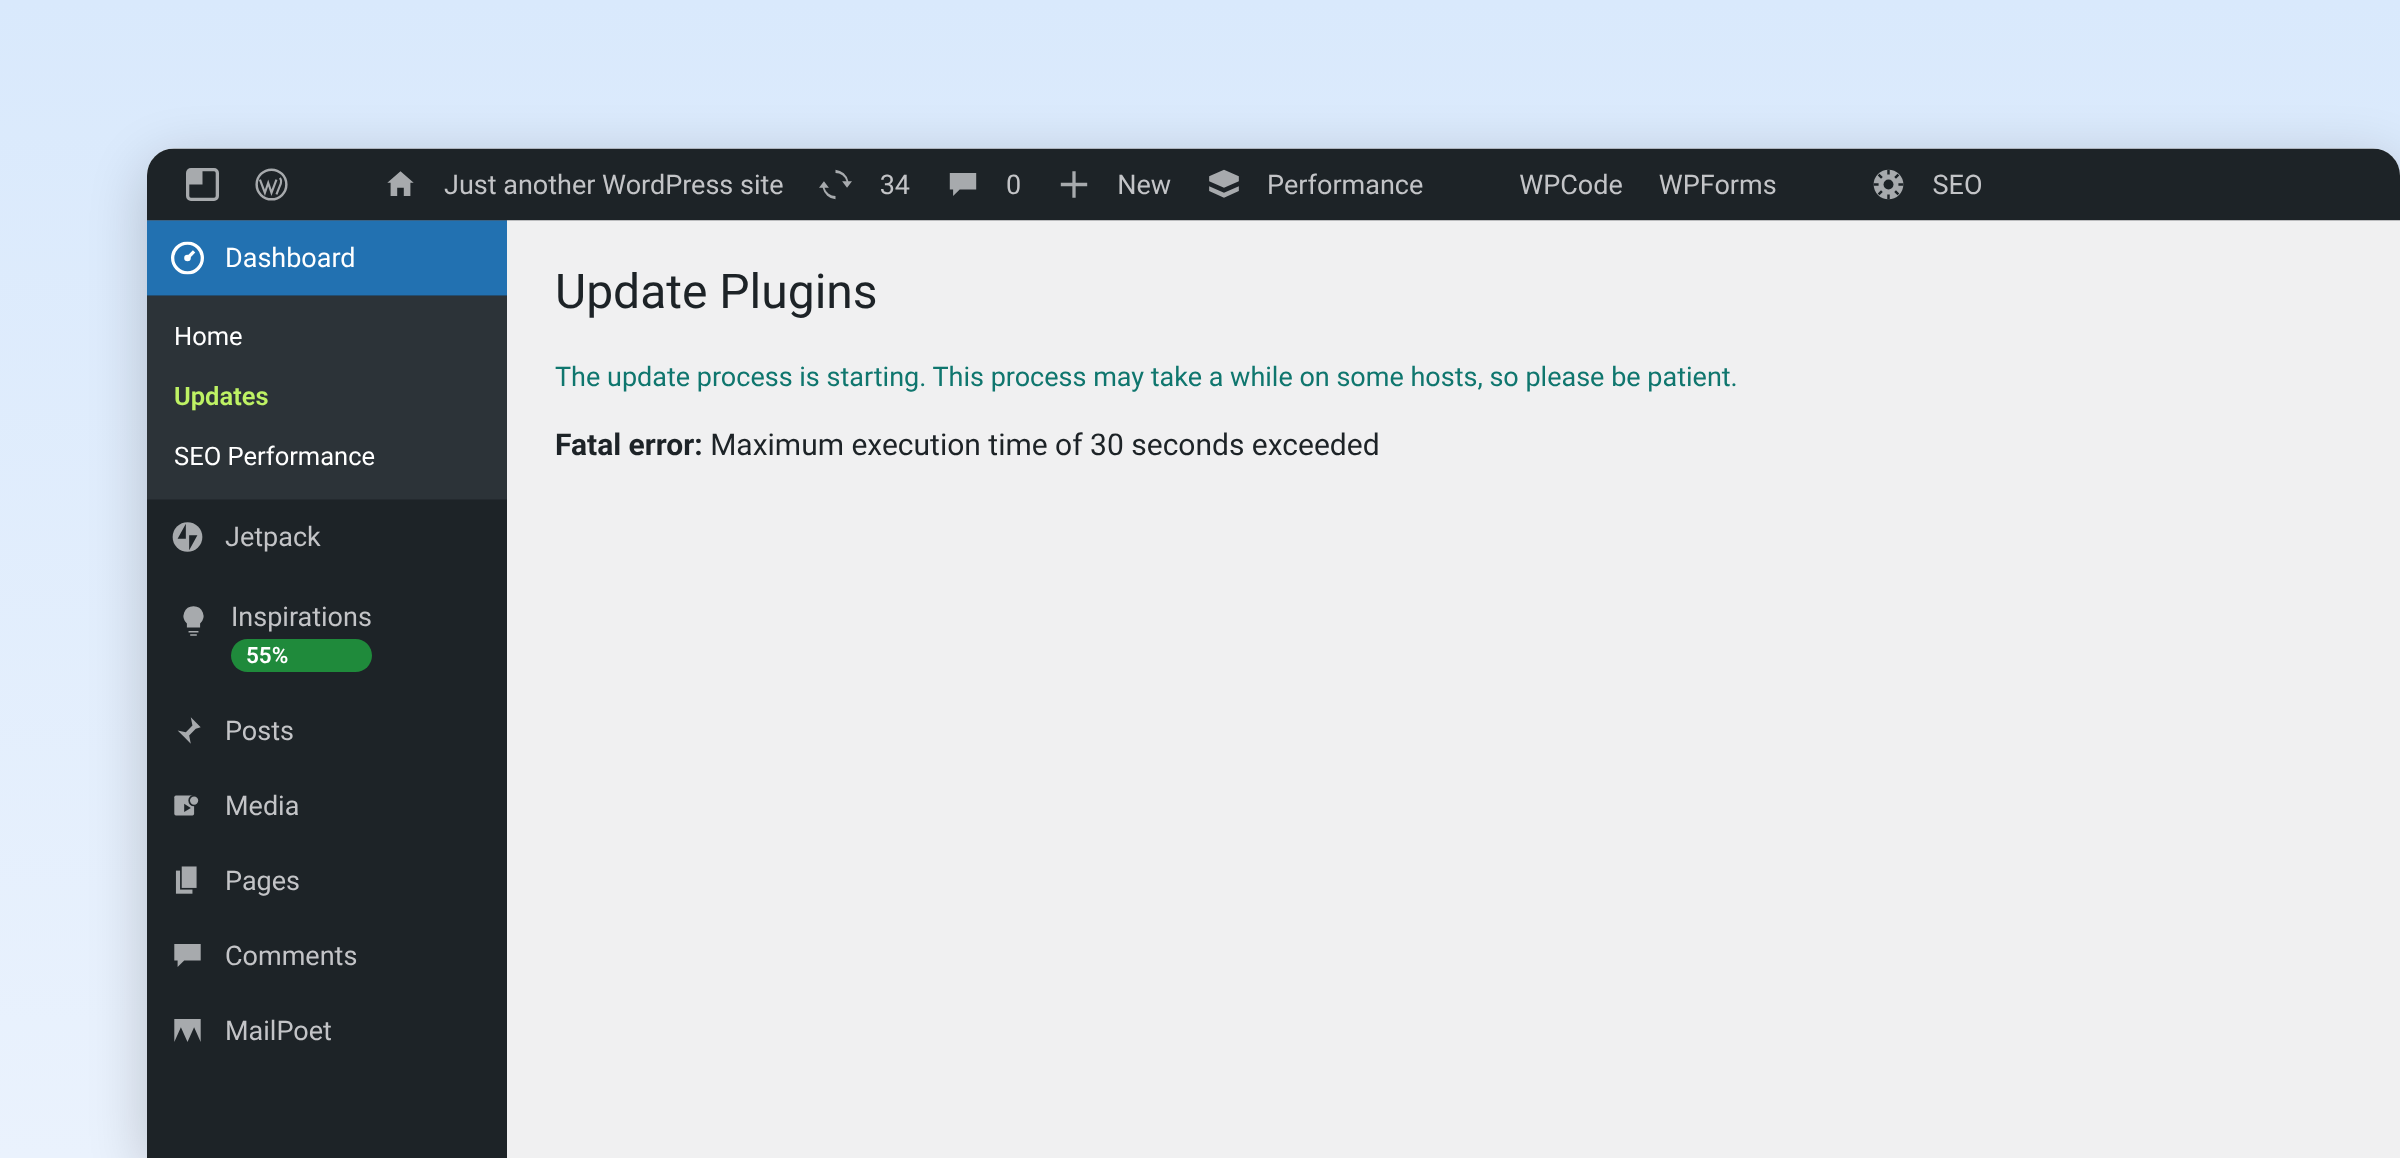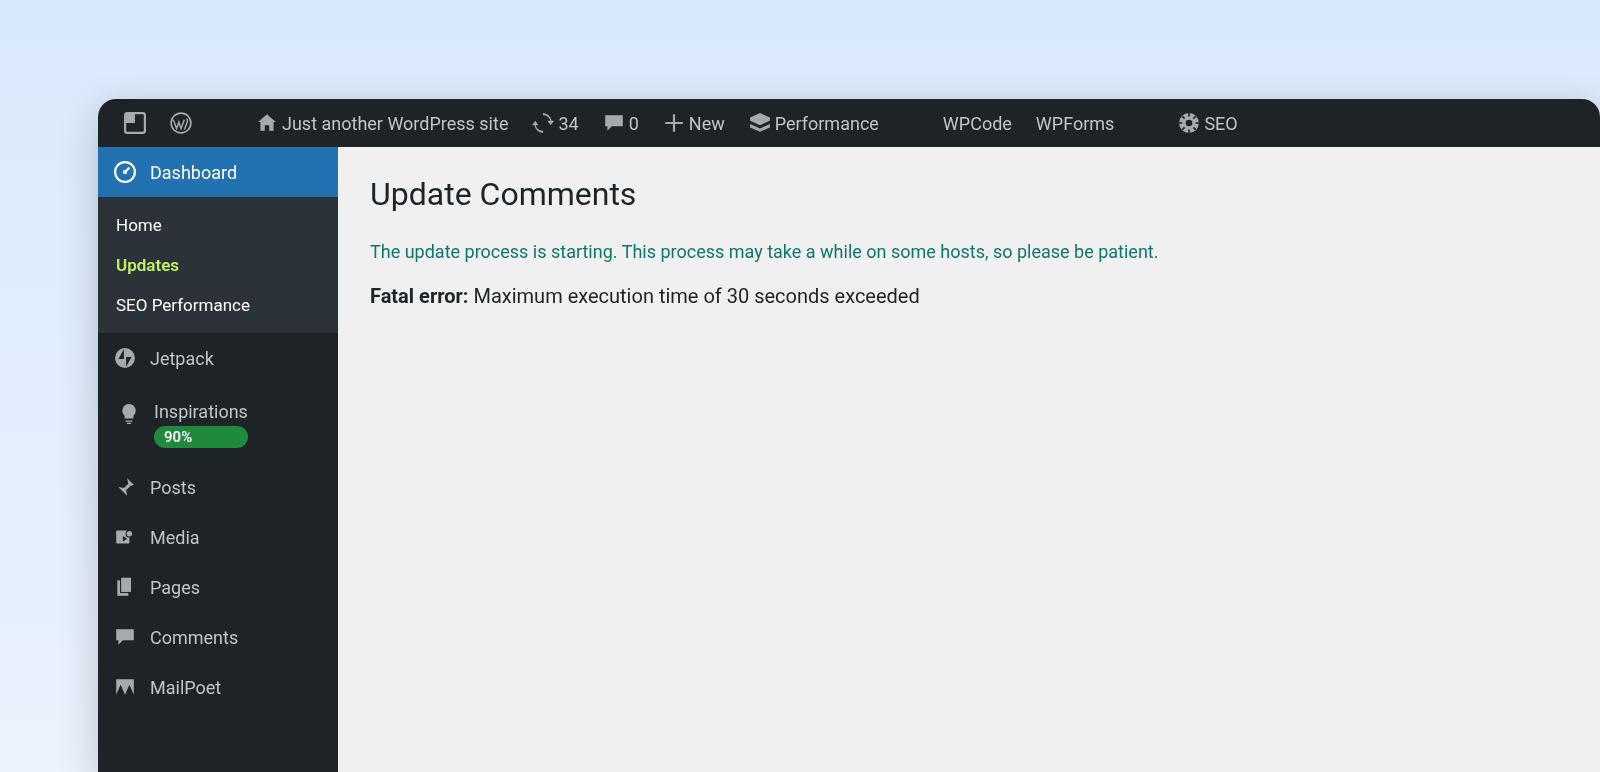--- a/index.html
+++ b/index.html
@@ -27,21 +27,21 @@
     background: #1d2327;
     display: flex;
     align-items: center;
     color: #c3c4c7;
     font-size: 18px;
     padding-left: 14px;
   }
   .ab-item {
     display: flex;
     align-items: center;
-    gap: 4px;
+    gap: 18px;
     padding: 0 12px;
     height: 48px;
     color: #c3c4c7;
     cursor: pointer;
   }
   .ab-icon { width:22px; height:22px; display:inline-flex; align-items:center; justify-content:center; fill:#a7aaad; }
   .ab-icon svg { width:22px; height:22px; fill:#a7aaad; }
   .ab-label { white-space: nowrap; }
   
   .sidebar {
@@ -228,21 +228,21 @@
     </div>
 
     <div class="menu-item" style="align-items:flex-start; padding-top:18px;padding-left:20px;">
       <span class="menu-icon" style="margin-top:2px;">
         <svg viewBox="0 0 20 20">
             <path d="M10 1a6 6 0 0 0-4 10.5V14h8v-2.5A6 6 0 0 0 10 1zM7 16h6v1H7zm1 2h4v1H8z"></path>
           </svg>
       </span>
       <div class="insp-wrap">
         <span>Inspirations</span>
-        <span class="badge">90%</span>
+        <span class="badge">55%</span>
       </div>
     </div>
 
     <div class="menu-item">
       <span class="menu-icon">
         <svg viewBox="0 0 20 20">
             <path d="M12 2l6 6-3 1-4 4 1 5-4-4-5 5 5-5-4-4 5 1 4-4z"></path>
           </svg>
       </span>
       <span>Posts</span>
@@ -282,20 +282,20 @@
       <span class="menu-icon">
         <svg viewBox="0 0 20 20">
             <path d="M2 3v14l4-9 4 9 4-9 4 9V3z"></path>
           </svg>
       </span>
       <span>MailPoet</span>
     </div>
   </div>
 
   <div class="content">
-    <h1 class="page-title">Update Comments</h1>
+    <h1 class="page-title">Update Plugins</h1>
     <p class="starting-text">The update process is starting. This process may take a while on some hosts, so please be patient.</p>
     <p class="error-line">
       <span class="error-label">Fatal error:</span><span> Maximum execution time of 30 seconds exceeded</span>
     </p>
   </div>
 
 </div>
 
 </body></html>

